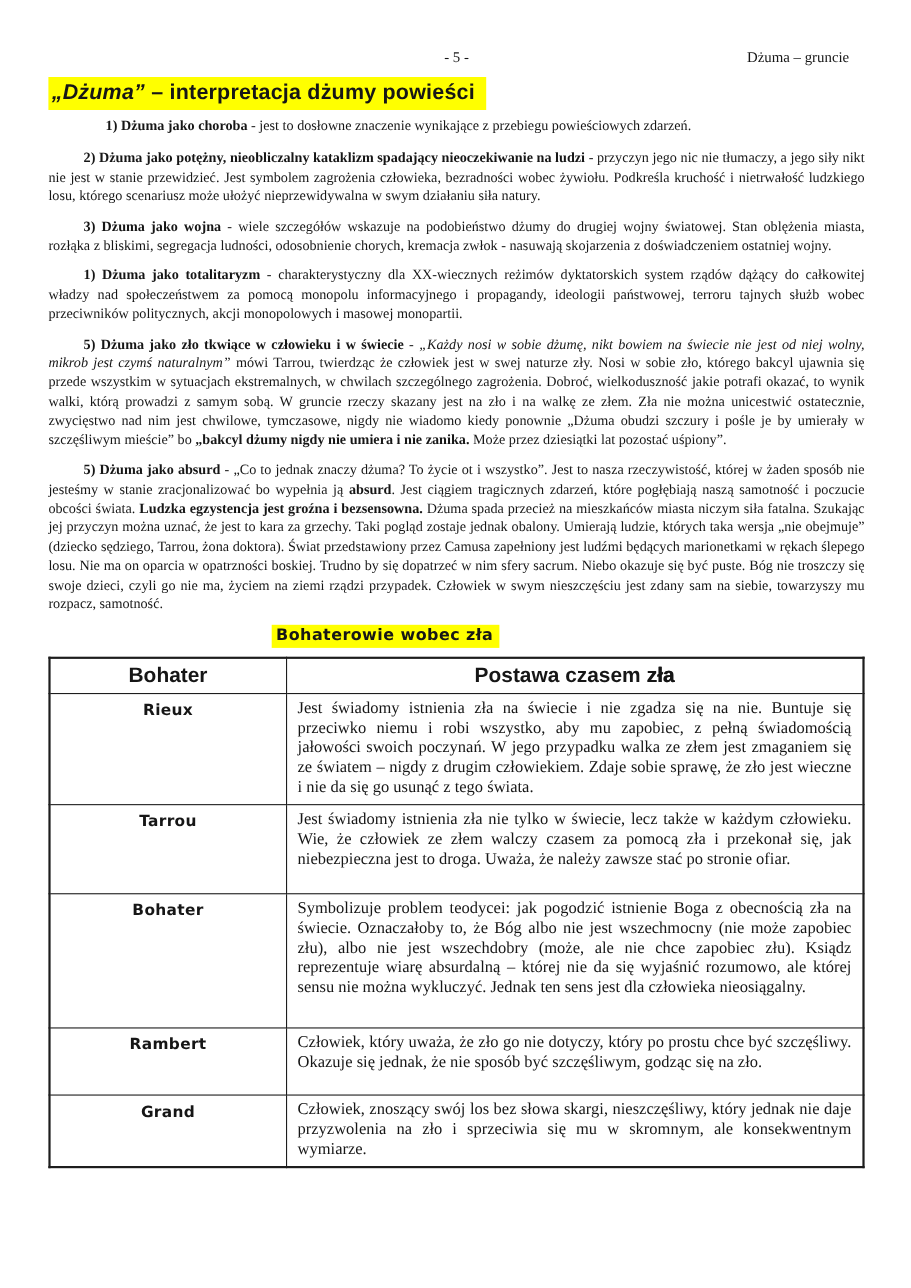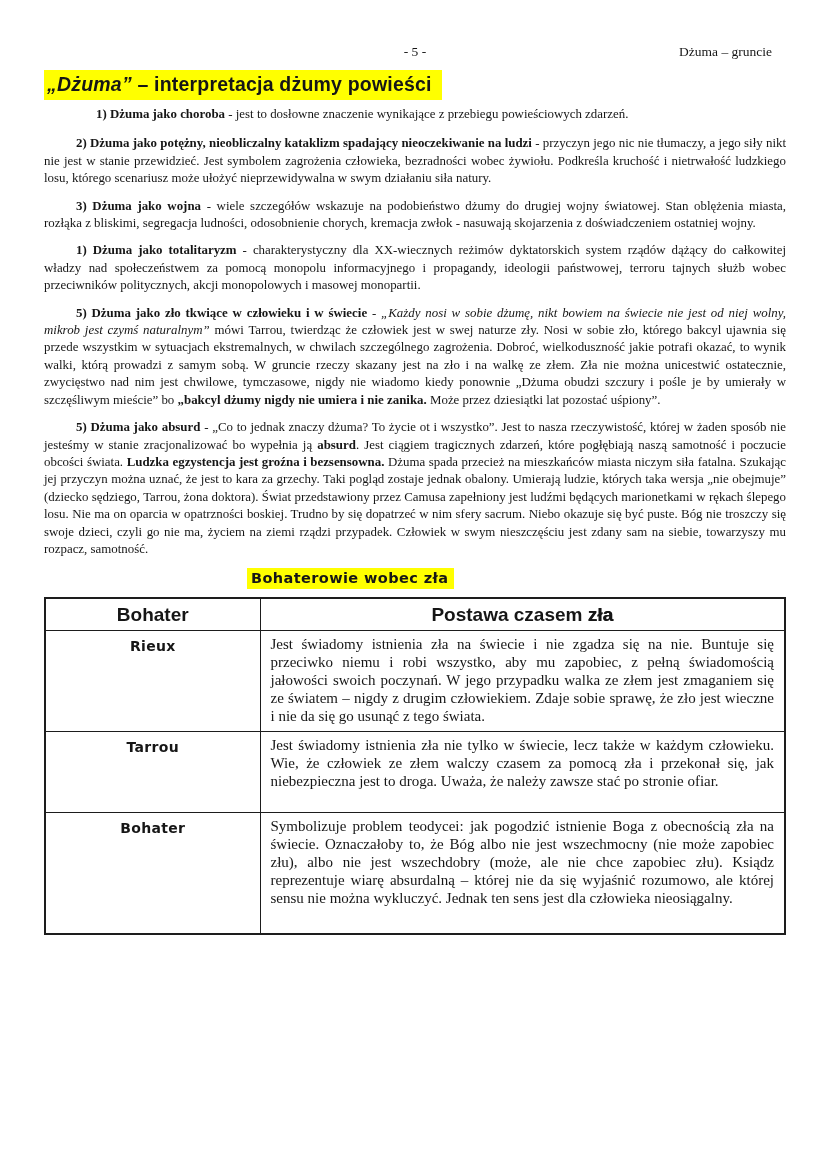--- a/index.html
+++ b/index.html
@@ -159,16 +159,24 @@
         <td class="desc-cell">Jest świadomy istnienia zła na świecie i nie zgadza się na nie. Buntuje się przeciwko niemu i robi wszystko, aby mu zapobiec, z pełną świadomością jałowości swoich poczynań. W jego przypadku walka ze złem jest zmaganiem się ze światem – nigdy z drugim człowiekiem. Zdaje sobie sprawę, że zło jest wieczne i nie da się go usunąć z tego świata.</td>
       </tr>
       <tr class="r-tarrou">
         <td class="name-cell">Tarrou</td>
         <td class="desc-cell">Jest świadomy istnienia zła nie tylko w świecie, lecz także w każdym człowieku. Wie, że człowiek ze złem walczy czasem za pomocą zła i przekonał się, jak niebezpieczna jest to droga. Uważa, że należy zawsze stać po stronie ofiar.</td>
       </tr>
       <tr class="r-paneloux">
         <td class="name-cell">Bohater</td>
         <td class="desc-cell">Symbolizuje problem teodycei: jak pogodzić istnienie Boga z obecnością zła na świecie. Oznaczałoby to, że Bóg albo nie jest wszechmocny (nie może zapobiec złu), albo nie jest wszechdobry (może, ale nie chce zapobiec złu). Ksiądz reprezentuje wiarę absurdalną – której nie da się wyjaśnić rozumowo, ale której sensu nie można wykluczyć. Jednak ten sens jest dla człowieka nieosiągalny.</td>
       </tr>
+      <tr class="r-rambert">
+        <td class="name-cell">Rambert</td>
+        <td class="desc-cell">Człowiek, który uważa, że zło go nie dotyczy, który po prostu chce być szczęśliwy. Okazuje się jednak, że nie sposób być szczęśliwym, godząc się na zło.</td>
+      </tr>
+      <tr class="r-grand">
+        <td class="name-cell">Grand</td>
+        <td class="desc-cell">Człowiek, znoszący swój los bez słowa skargi, nieszczęśliwy, który jednak nie daje przyzwolenia na zło i sprzeciwia się mu w skromnym, ale konsekwentnym wymiarze.</td>
+      </tr>
     </tbody>
   </table>
 
 </div>
 
 </body></html>

